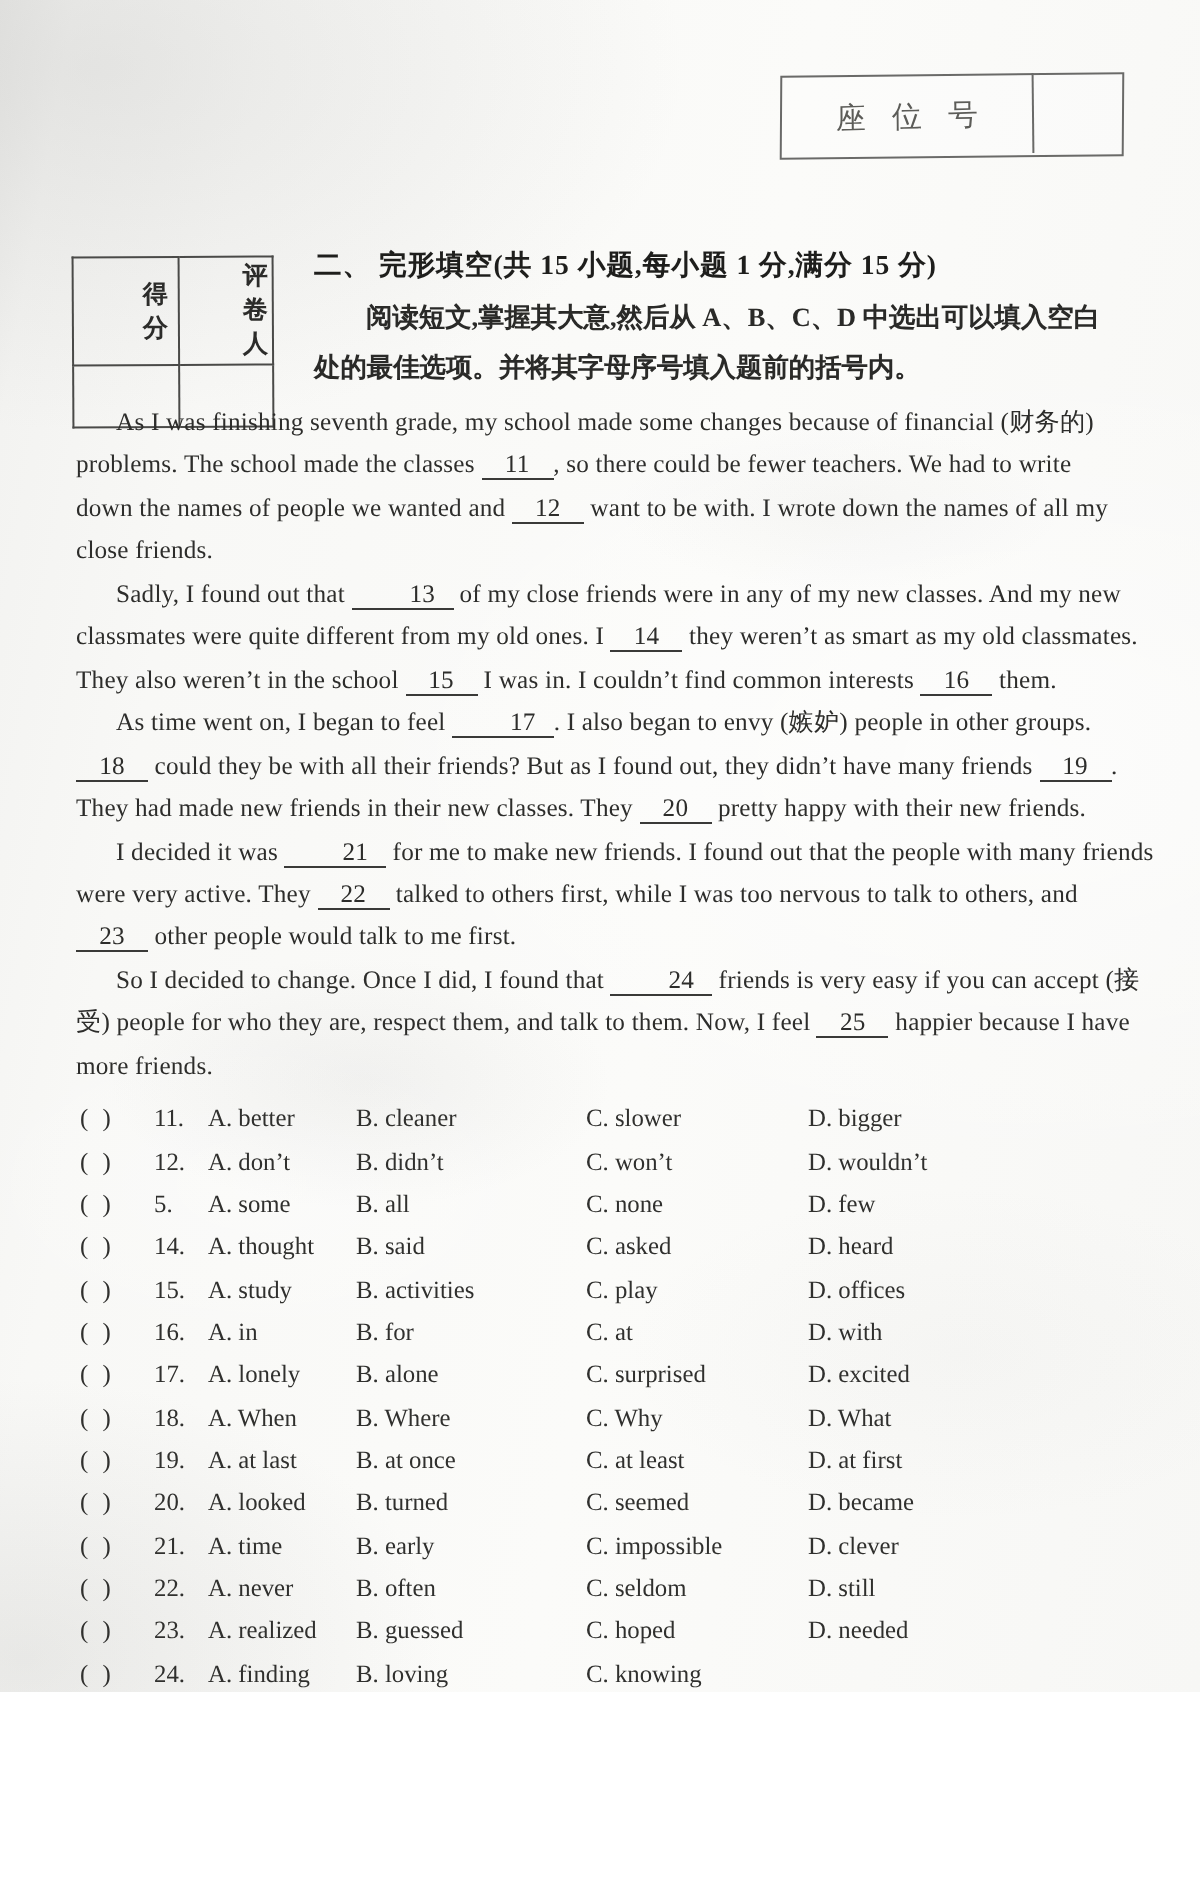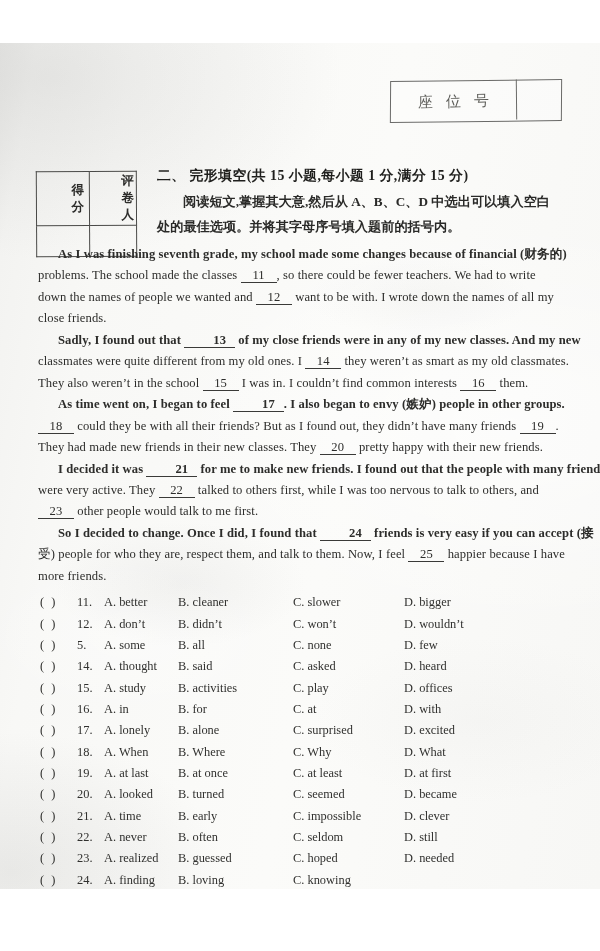--- a/index.html
+++ b/index.html
@@ -5,21 +5,20 @@
   html,body{margin:0;padding:0;background:#ffffff;}
   .page{
     position:relative;width:600px;height:846px;overflow:hidden;
     font-family:"Liberation Serif","DejaVu Serif",serif;
     color:#2e2e2e;
     background:
       radial-gradient(ellipse 420px 260px at 8% 4%, rgba(190,190,188,0.30), rgba(0,0,0,0) 70%),
       radial-gradient(ellipse 300px 200px at 2% 98%, rgba(175,175,172,0.22), rgba(0,0,0,0) 70%),
       radial-gradient(ellipse 500px 300px at 85% 45%, rgba(255,255,255,0.6), rgba(0,0,0,0) 70%),
       linear-gradient(100deg,#e9e9e7 0%,#f3f3f1 5%,#f8f8f6 18%,#fbfbf9 55%,#f7f7f5 100%);
-    margin-top: 43px;
   }
   .noise{
     position:absolute;inset:0;pointer-events:none;
     background:
       radial-gradient(ellipse 180px 90px at 30% 64%, rgba(160,160,158,0.10), rgba(0,0,0,0) 70%),
       radial-gradient(ellipse 220px 120px at 22% 70%, rgba(255,255,255,0.35), rgba(0,0,0,0) 70%),
       radial-gradient(ellipse 160px 60px at 70% 30%, rgba(170,170,168,0.07), rgba(0,0,0,0) 70%),
       radial-gradient(ellipse 240px 120px at 80% 80%, rgba(180,180,178,0.06), rgba(0,0,0,0) 70%);
   }
   
@@ -60,21 +59,21 @@
   .sec-instr{font-size:13.2px;font-weight:700;color:#2a2a28;line-height:25px;margin:0;}
   .sec-instr .iline{display:block;}
   .sec-instr .iline.first{text-indent:26px;}
   
   .passage{position:absolute;left:38px;top:201px;width:540px;}
   .passage p{margin:0;}
   .passage .line{
     display:block;font-size:12.6px;line-height:21.45px;color:#2d2d2b;
     letter-spacing:0.1px;white-space:nowrap;
   }
-  .passage .line.first{text-indent:20px;font-weight:bold;}
+  .passage .line.first{text-indent:20px;}
   .blank{
     display:inline-block;min-width:18px;padding:0 9px;text-align:center;
     border-bottom:1.2px solid #3a3a38;line-height:13px;
   }
   
   .options{position:absolute;left:40px;top:549px;width:537px;}
   .qrow{
     display:grid;grid-template-columns:37px 27px 74px 115px 111px auto;
     height:21.35px;align-items:center;font-size:12.4px;color:#30302e;
   }

